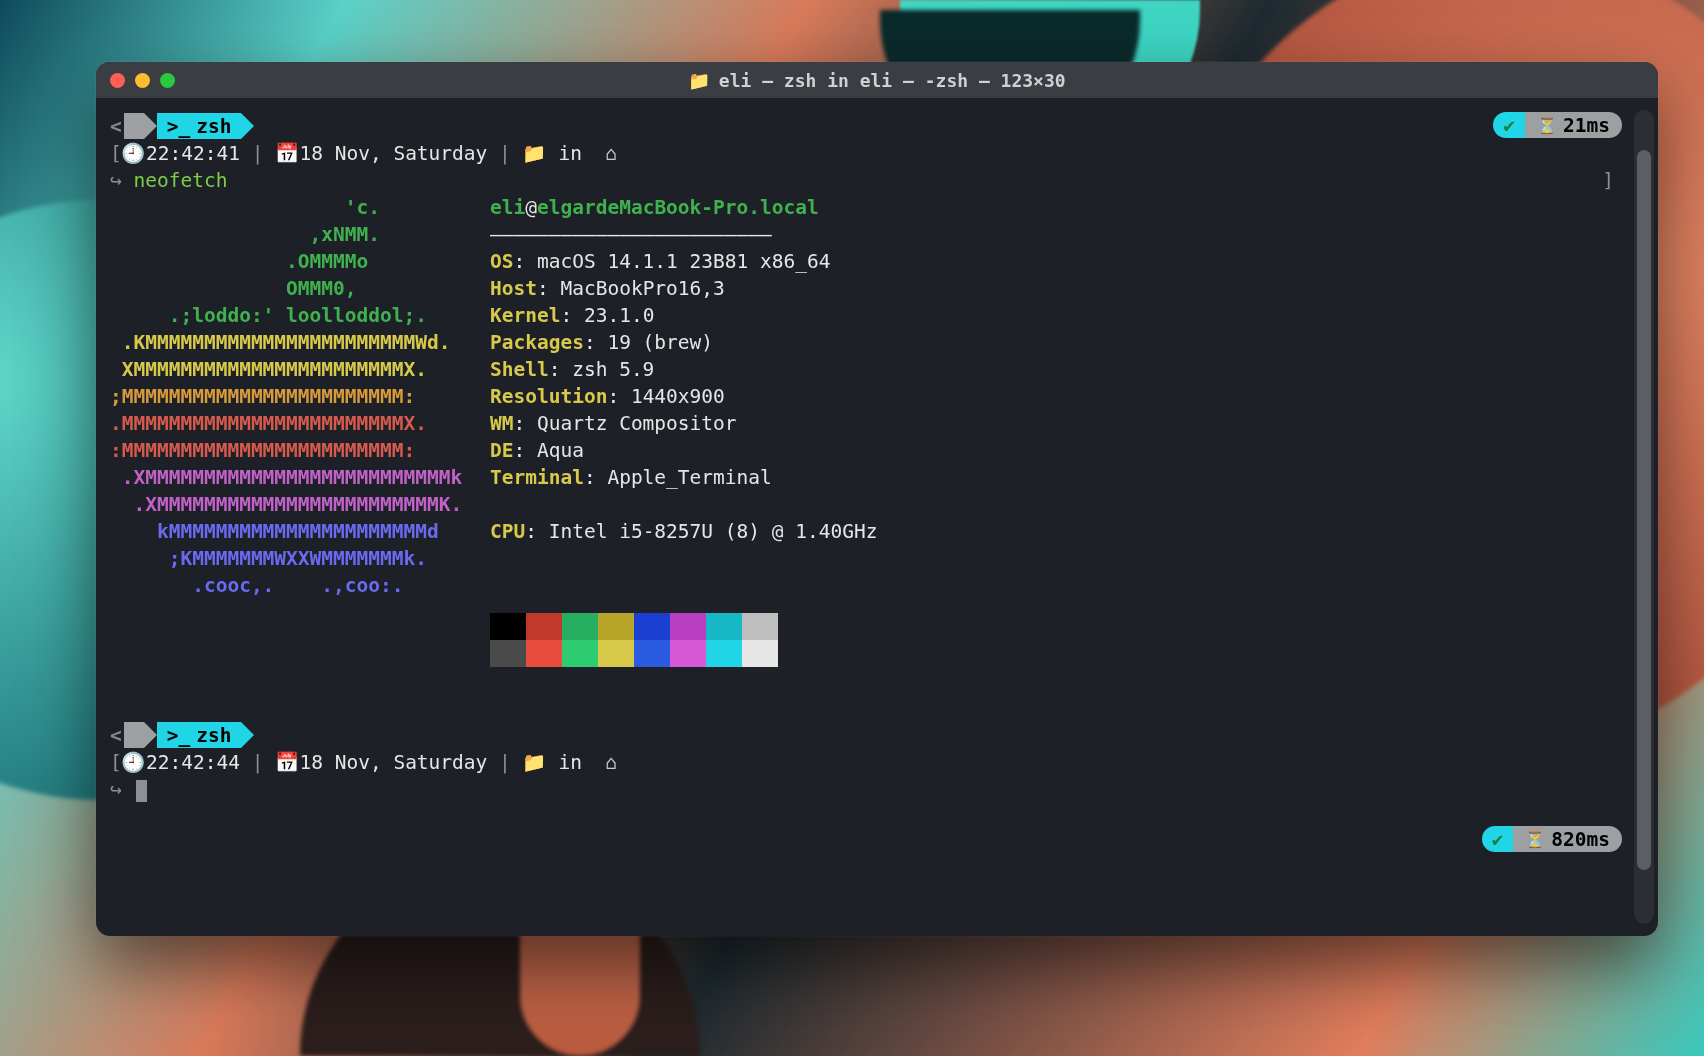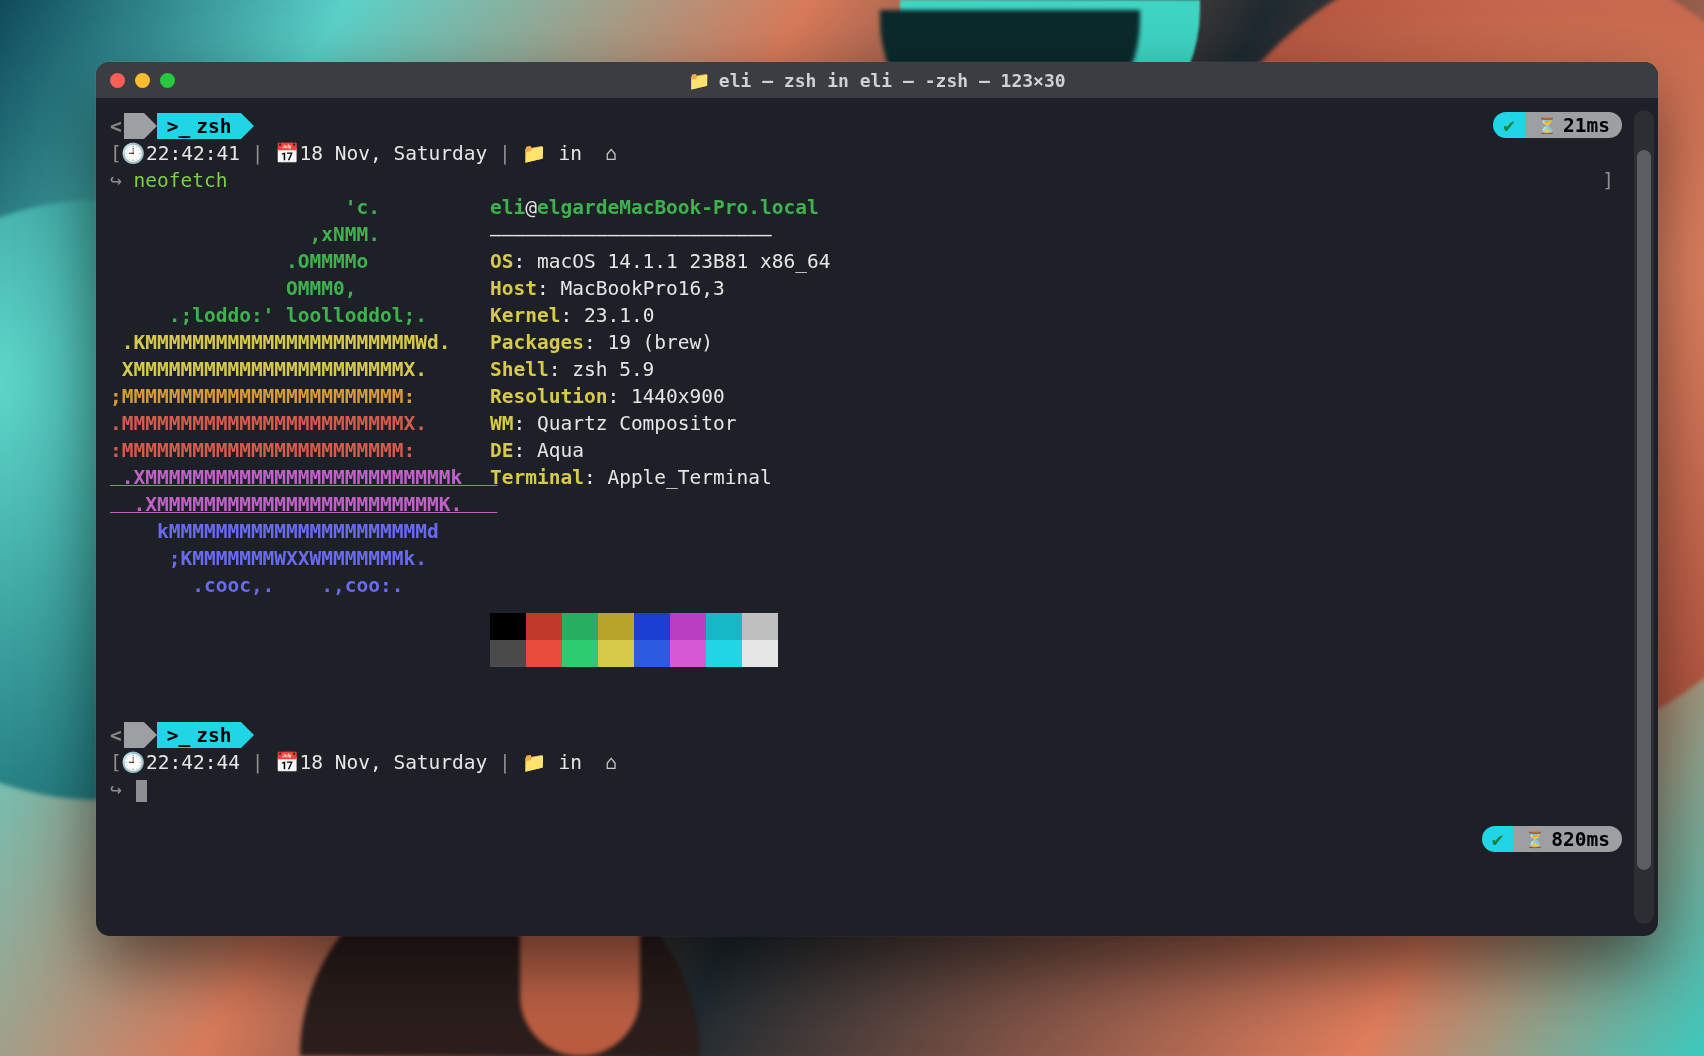--- a/index.html
+++ b/index.html
@@ -87,21 +87,21 @@
   .rb2{top:728px;}
 
   .line{white-space:pre;}
   .bar{color:#8d9093;}
   .yellow{color:#d7c94a;}
   .green{color:#3fb24f;}
   .green-b{color:#3fb24f;font-weight:700;}
   .lime{color:#7dcf45;}
   .orange{color:#d89b3c;}
   .red{color:#d65a4d;}
-  .violet{color:#c062c7;text-decoration:underline;}
+  .violet{color:#c062c7;}
   .blue{color:#6a6af0;}
   .white{color:#e6e6e6;}
 
   .info-line{display:flex;gap:0;}
   .logo-col{width:380px;white-space:pre;font-weight:700;}
   .info-col{flex:1;white-space:pre;}
   .key{color:#d7c94a;font-weight:700;}
   .hdr-user{color:#3fb24f;font-weight:700;}
   .hdr-at{color:#e6e6e6;}
   .hdr-host{color:#3fb24f;font-weight:700;}
@@ -234,20 +234,21 @@
         </div>
         <div class="info-line">
           <div class="logo-col"><span class="violet">&nbsp;.XMMMMMMMMMMMMMMMMMMMMMMMMMMk&nbsp;&nbsp;&nbsp;</span></div>
           <div class="info-col"><span class="key">Terminal</span><span class="white">: Apple_Terminal</span></div>
         </div>
         <div class="info-line">
           <div class="logo-col"><span class="violet">&nbsp;&nbsp;.XMMMMMMMMMMMMMMMMMMMMMMMMK.&nbsp;&nbsp;&nbsp;</span></div>
         </div>
         <div class="info-line">
           <div class="logo-col"><span class="blue">&nbsp;&nbsp;&nbsp;&nbsp;kMMMMMMMMMMMMMMMMMMMMMMd&nbsp;&nbsp;&nbsp;&nbsp;&nbsp;</span></div>
+          <div class="info-col"><span class="key">CPU</span><span class="white">: Intel i5-8257U (8) @ 1.40GHz</span></div>
         </div>
         <div class="info-line">
           <div class="logo-col"><span class="blue">&nbsp;&nbsp;&nbsp;&nbsp;&nbsp;;KMMMMMMMWXXWMMMMMMMk.&nbsp;&nbsp;&nbsp;&nbsp;&nbsp;&nbsp;</span></div>
         </div>
         <div class="info-line">
           <div class="logo-col"><span class="blue">&nbsp;&nbsp;&nbsp;&nbsp;&nbsp;&nbsp;&nbsp;.cooc,.&nbsp;&nbsp;&nbsp;&nbsp;.,coo:.&nbsp;&nbsp;&nbsp;&nbsp;&nbsp;&nbsp;&nbsp;&nbsp;</span></div>
         </div>
       </div>
 
     <div class="swatches row1">

